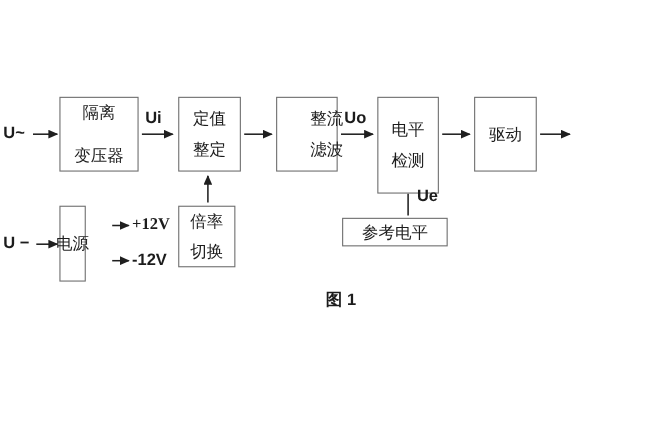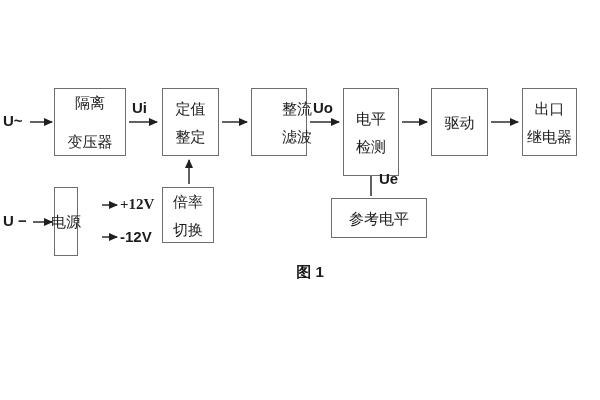--- a/index.html
+++ b/index.html
@@ -89,35 +89,31 @@
 
   <div class="box" style="left:343px; top:88px; width:56px; height:88px;">
     <span>电平</span>
     <span>检测</span>
   </div>
 
   <div class="box" style="left:431px; top:88px; width:57px; height:68px;">
     <span>驱动</span>
   </div>
 
-  <div class="box" style="left:522px; top:88px; width:55px; height:68px;">
-    <span>出口</span>
-    <span>继电器</span>
-  </div>
 
   <div class="box" style="left:54px; top:187px; width:24px; height:69px;">
     <span>电源</span>
   </div>
 
   <div class="box" style="left:162px; top:187px; width:52px; height:56px;">
     <span>倍率</span>
     <span>切换</span>
   </div>
 
-  <div class="box" style="left:331px; top:198px; width:96px; height:40px;">
+  <div class="box" style="left:311px; top:198px; width:96px; height:26px;">
     <span>参考电平</span>
   </div>
 
   <span class="lbl" style="left:3px; top:113px;">U~</span>
   <span class="lbl" style="left:3px; top:213px;">U −</span>
   <span class="lbl" style="left:132px; top:100px;">Ui</span>
   <span class="lbl" style="left:313px; top:100px;">Uo</span>
   <span class="lbl" style="left:379px; top:171px;">Ue</span>
   <span class="lbl" style="left:120px; top:197px;font-family:Liberation Serif, serif;">+12V</span>
   <span class="lbl" style="left:120px; top:229px;">-12V</span>

